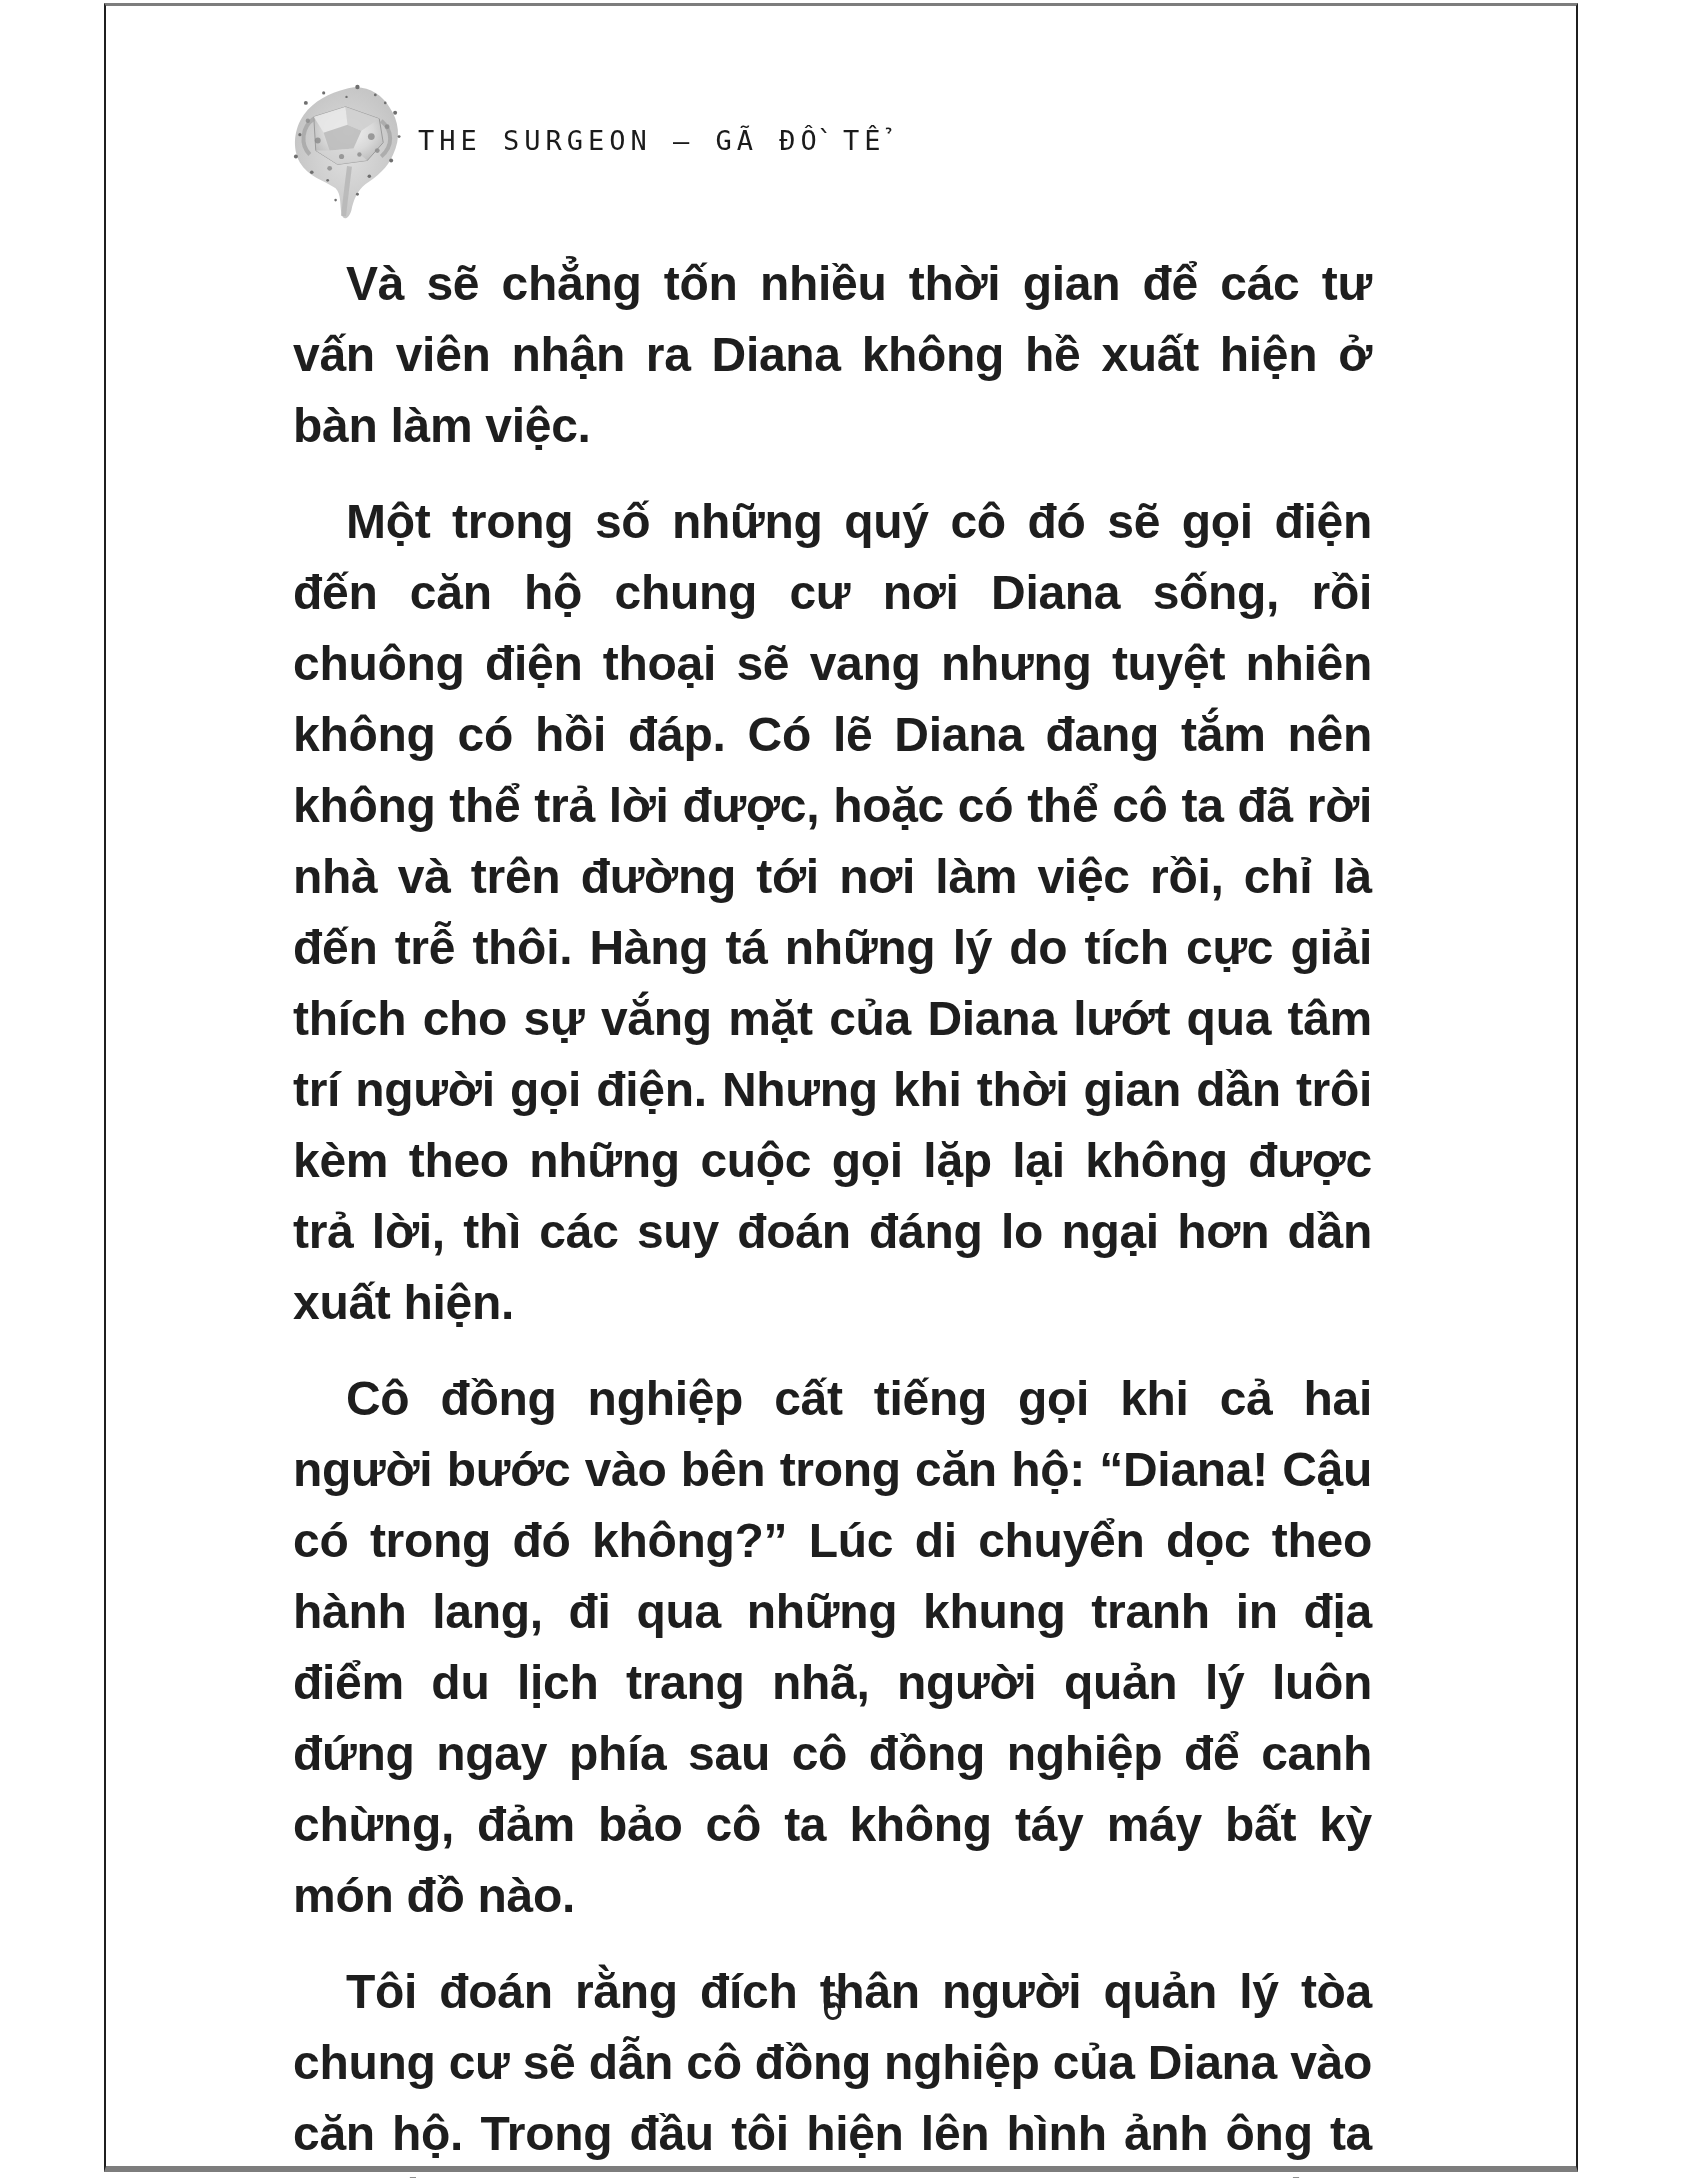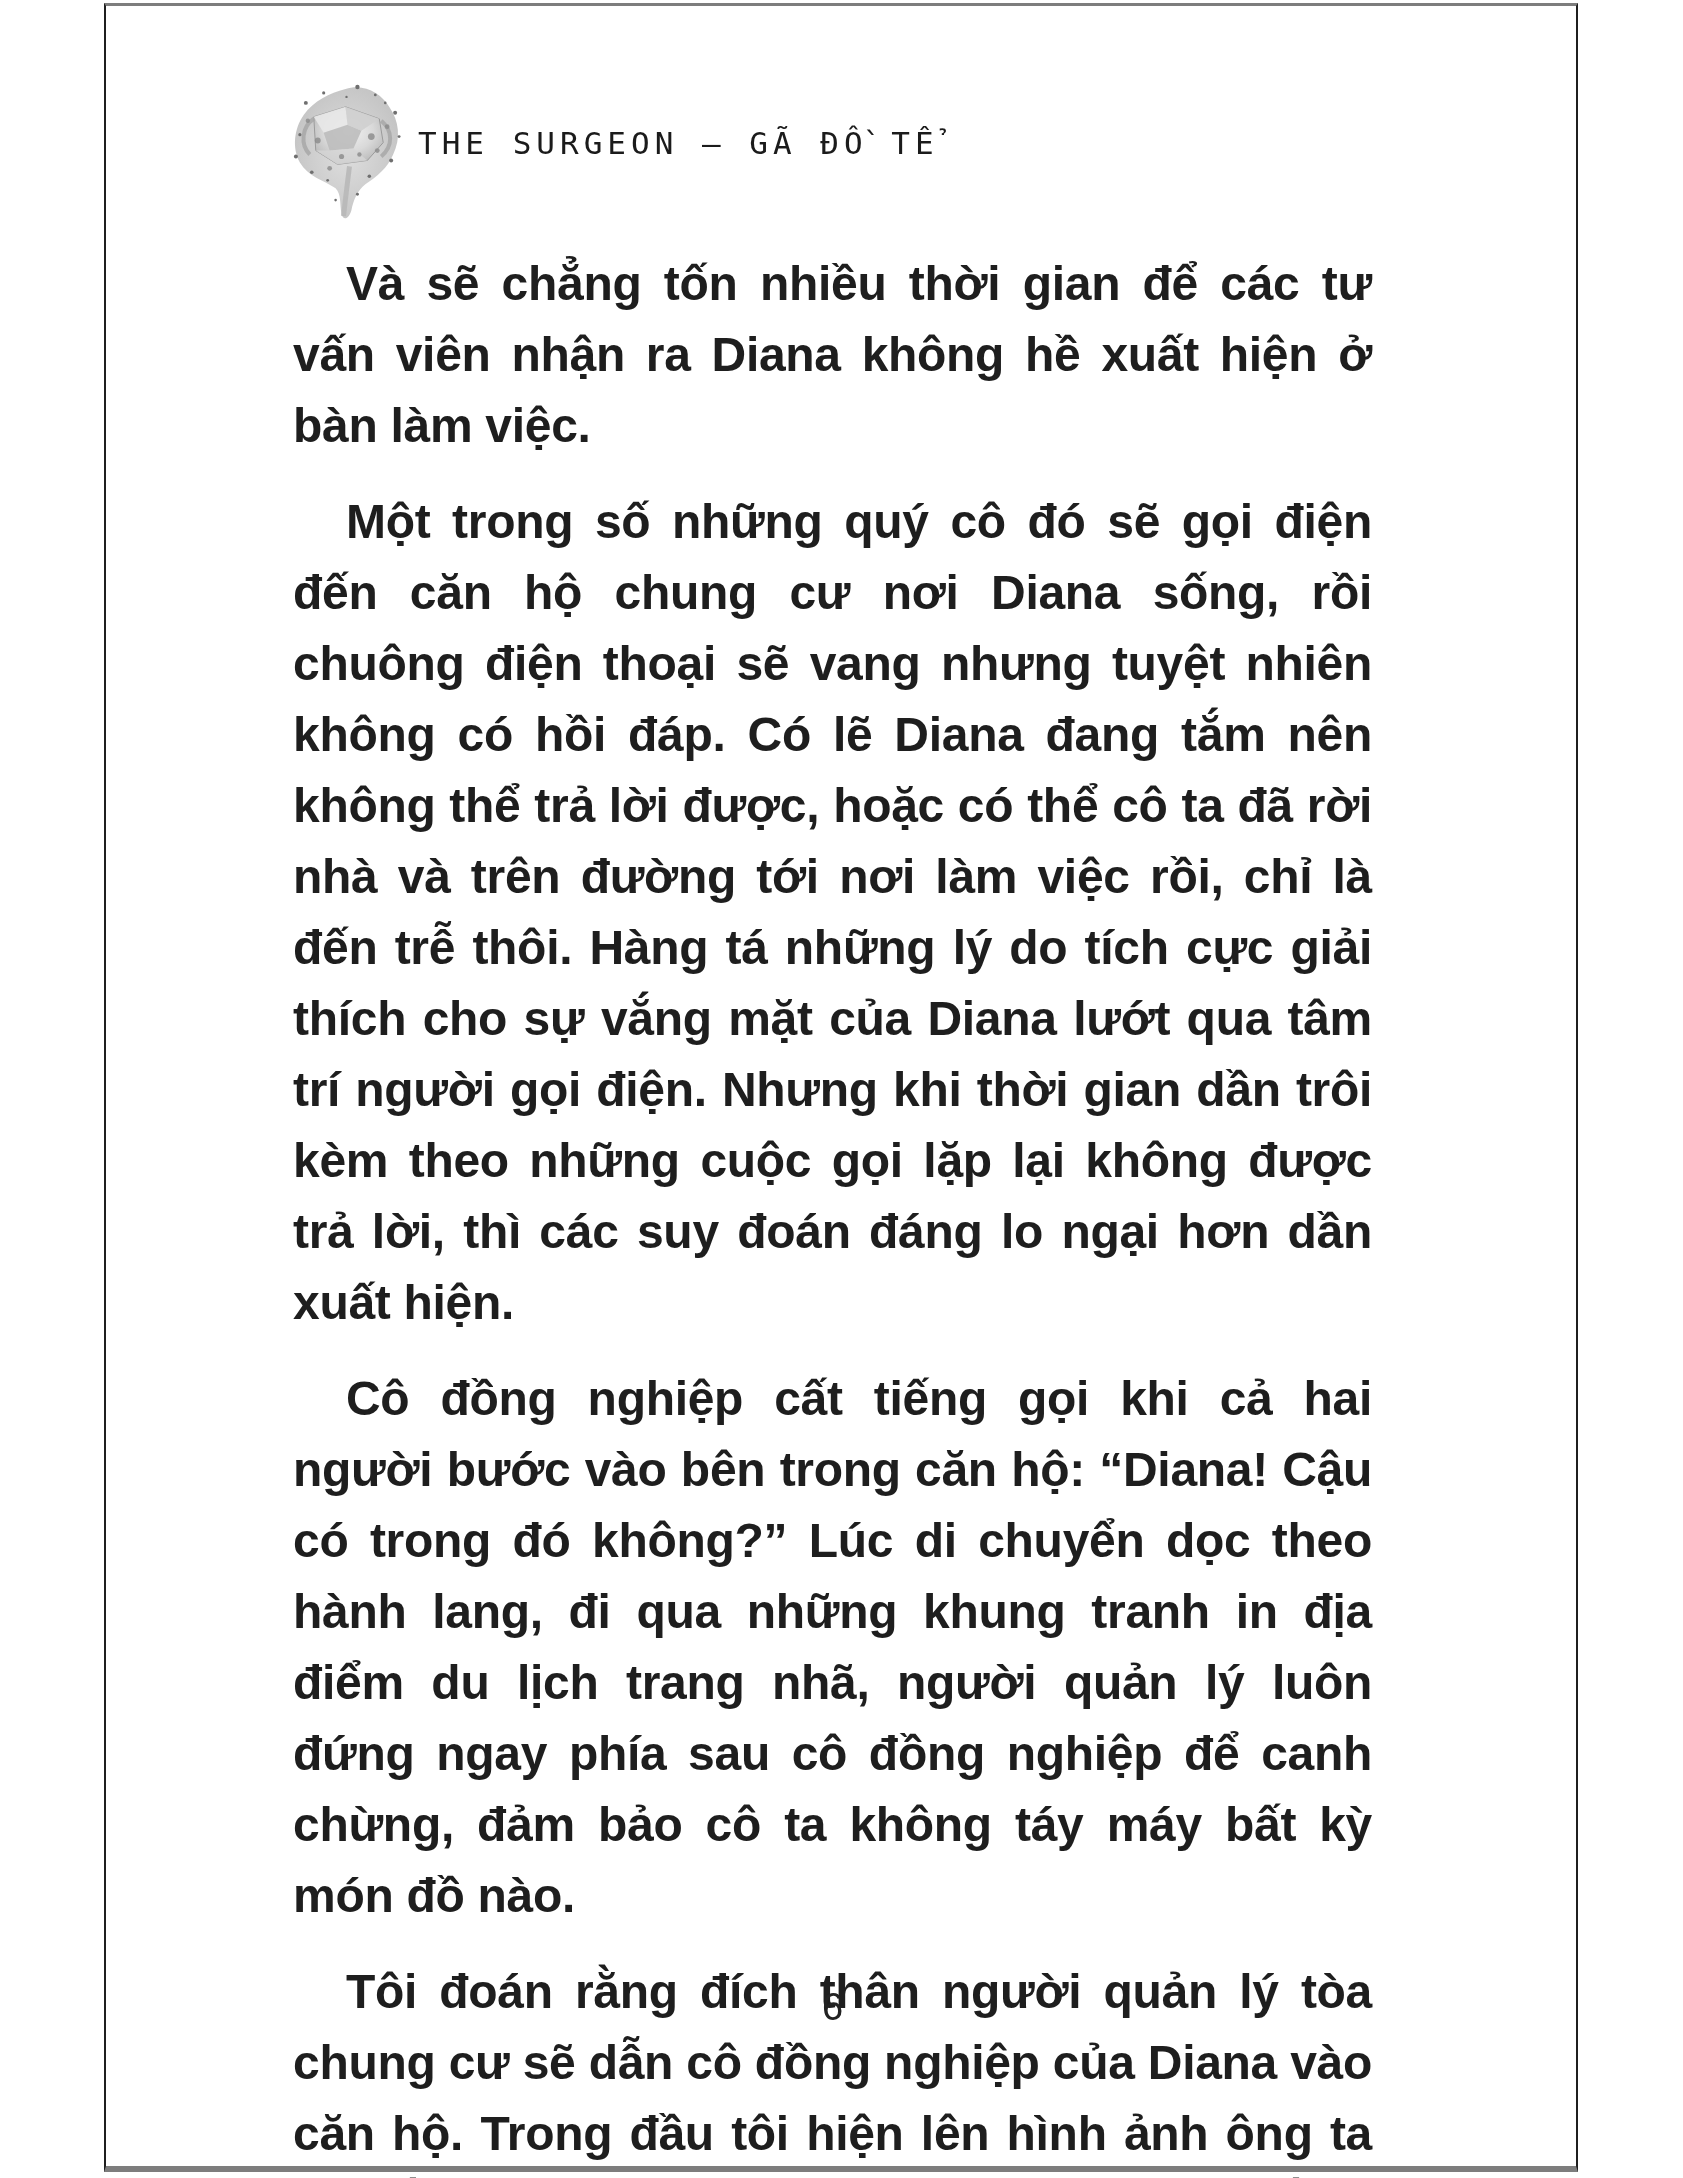--- a/index.html
+++ b/index.html
@@ -32,21 +32,21 @@
     left: 178px;
     top: 71px;
     width: 127px;
     height: 149px;
   }
   .book-title {
     position: absolute;
     left: 312px;
     top: 119px;
     font-family: "DejaVu Sans Mono", monospace;
-    font-size: 31px;
+    font-size: 27px;
     font-weight: 500;
     letter-spacing: 5px;
     color: #1b1b1b;
     white-space: nowrap;
   }
   .body-text {
     position: absolute;
     left: 187px;
     top: 242px;
     width: 1079px;

